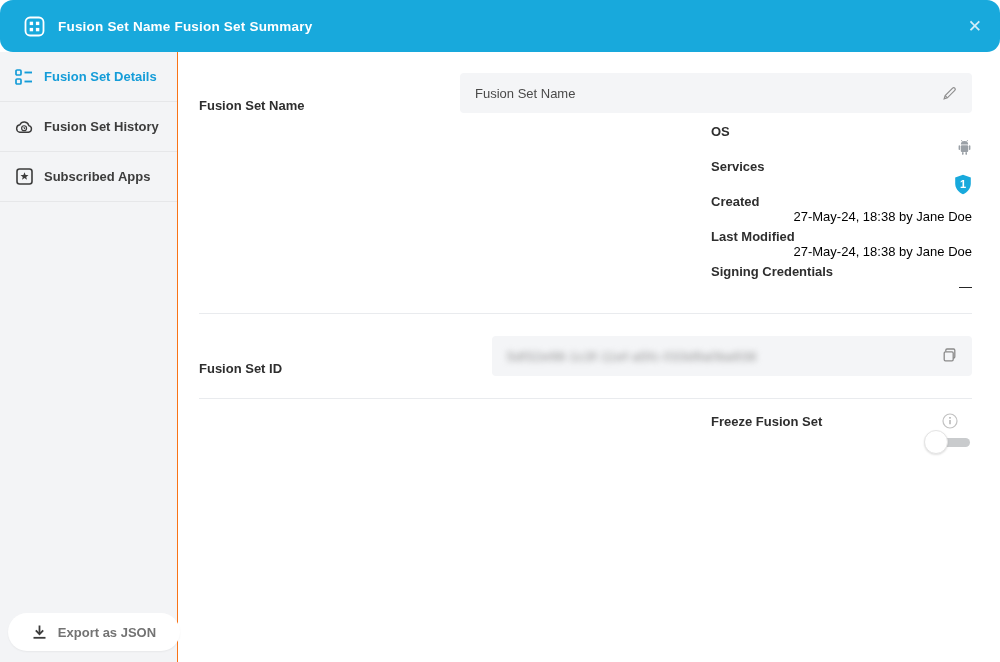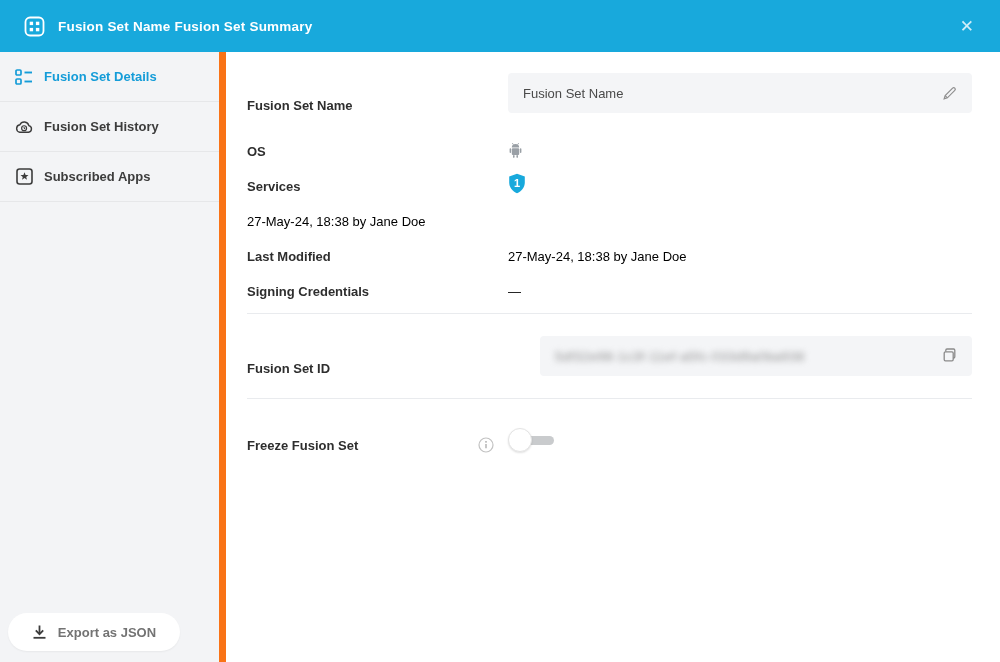--- a/index.html
+++ b/index.html
@@ -9,21 +9,22 @@
     background: #ffffff;
     overflow: hidden;
     color: #2e2e2e;
   }
   
   .header {
     height: 52px;
     background: #18a9dc;
     display: flex;
     align-items: center;
-    padding: 0 18px 0 24px;
+    padding: 0 10px 0 24px;
+    border-radius: 13px;
   }
   .header-icon { width: 21px; height: 21px; flex-shrink: 0; }
   .header-title {
     color: #ffffff;
     font-weight: bold;
     font-size: 13.5px;
     letter-spacing: .2px;
     margin-left: 13px;
   }
   .close-btn {
@@ -31,23 +32,23 @@
     color: rgba(255,255,255,.8);
     font-size: 17px;
     line-height: 1;
     cursor: pointer;
     padding: 4px 8px;
     user-select: none;
   }
   
   .body { display: flex; height: 610px; }
   .sidebar {
-    width: 226px;
+    width: 178px;
     background: #f3f4f6;
-    border-right: 7px solid #f97316;
+    border-right: 1px solid #f97316;
     position: relative;
     flex-shrink: 0;
   }
   .side-item {
     height: 50px;
     display: flex;
     align-items: center;
     gap: 11px;
     padding-left: 15px;
     border-bottom: 1px solid #e6e7e9;
@@ -96,26 +97,26 @@
     background: #f4f5f7;
     border-radius: 4px;
     display: flex;
     align-items: center;
     padding: 0 14px 0 15px;
     font-size: 13px;
     color: #4a4a4a;
   }
   .field .grow { flex: 1; }
   .name-row { margin-bottom: 11px; }
-  .info-row { height: 35px; }
+  .info-row { height: 35px; flex-direction: column; }
   .value-text { font-size: 13px; color: #000000; }
   .divider { height: 1px; background: #e9ebee; margin: 14px 0 0 0; }
   .id-row { margin-top: 22px; gap: 32px; }
   .divider-2 { margin-top: 22px; }
-  .freeze-row { margin-top: 14px; height: 40px; }
+  .freeze-row { margin-top: 14px; height: 40px; flex-direction: column; }
   .masked {
     filter: blur(3px);
     color: #8d8d8d;
     letter-spacing: .5px;
     user-select: none;
   }
   .icon-btn { display: flex; align-items: center; justify-content: center; cursor: pointer; }
   .info-icon { margin-left: auto; margin-right: 14px; display: flex; }
   
   .toggle { position: relative; width: 48px; height: 26px; cursor: pointer; }
@@ -241,20 +242,21 @@
       <div class="row-label">Services</div>
       <span class="badge-shield">
         <svg width="18" height="21" viewBox="0 0 18 21">
           <path d="M9 0.8 L16.8 3.6 V9.2 C16.8 14.4 13.5 18.3 9 20.2 C4.5 18.3 1.2 14.4 1.2 9.2 V3.6 Z" fill="#18a9dc"></path>
         </svg>
         <span class="num">1</span>
       </span>
     </div>
 
     <div class="row info-row">
+      <div class="row-label">Created</div>
       <span class="value-text">27-May-24, 18:38 by Jane Doe</span>
     </div>
 
     <div class="row info-row">
       <div class="row-label">Last Modified</div>
       <span class="value-text">27-May-24, 18:38 by Jane Doe</span>
     </div>
 
     <div class="row info-row">
       <div class="row-label">Signing Credentials</div>

